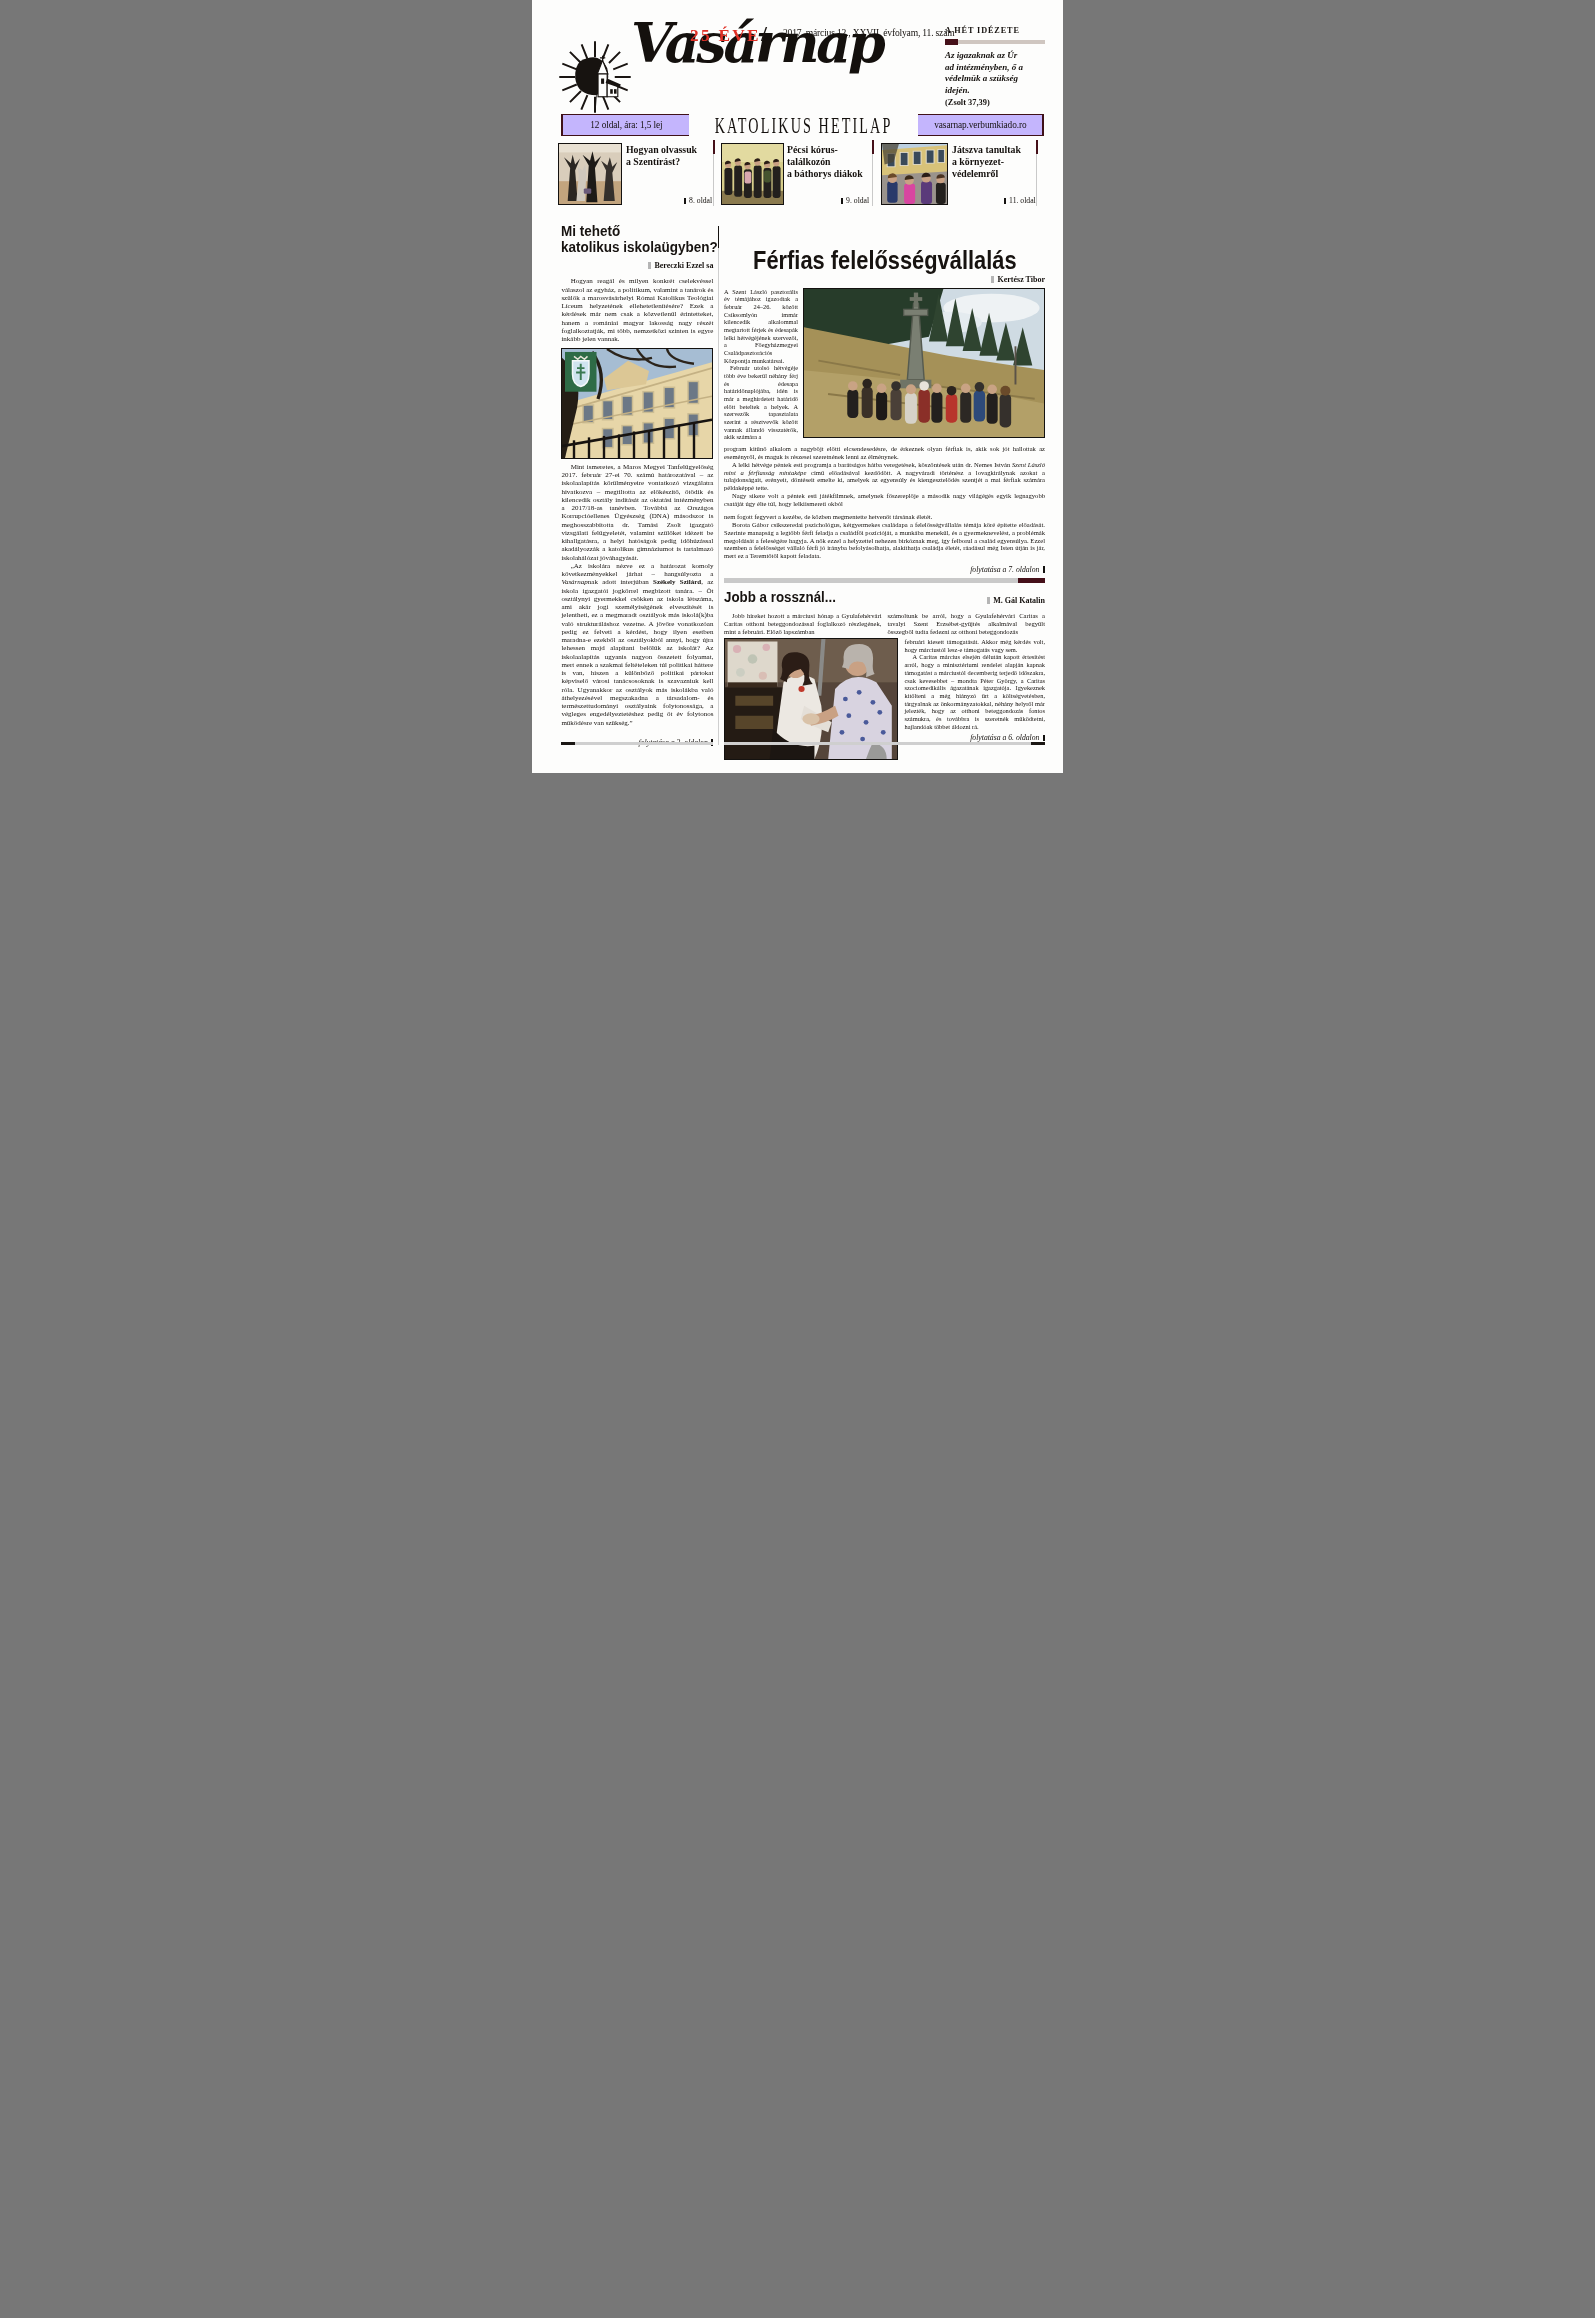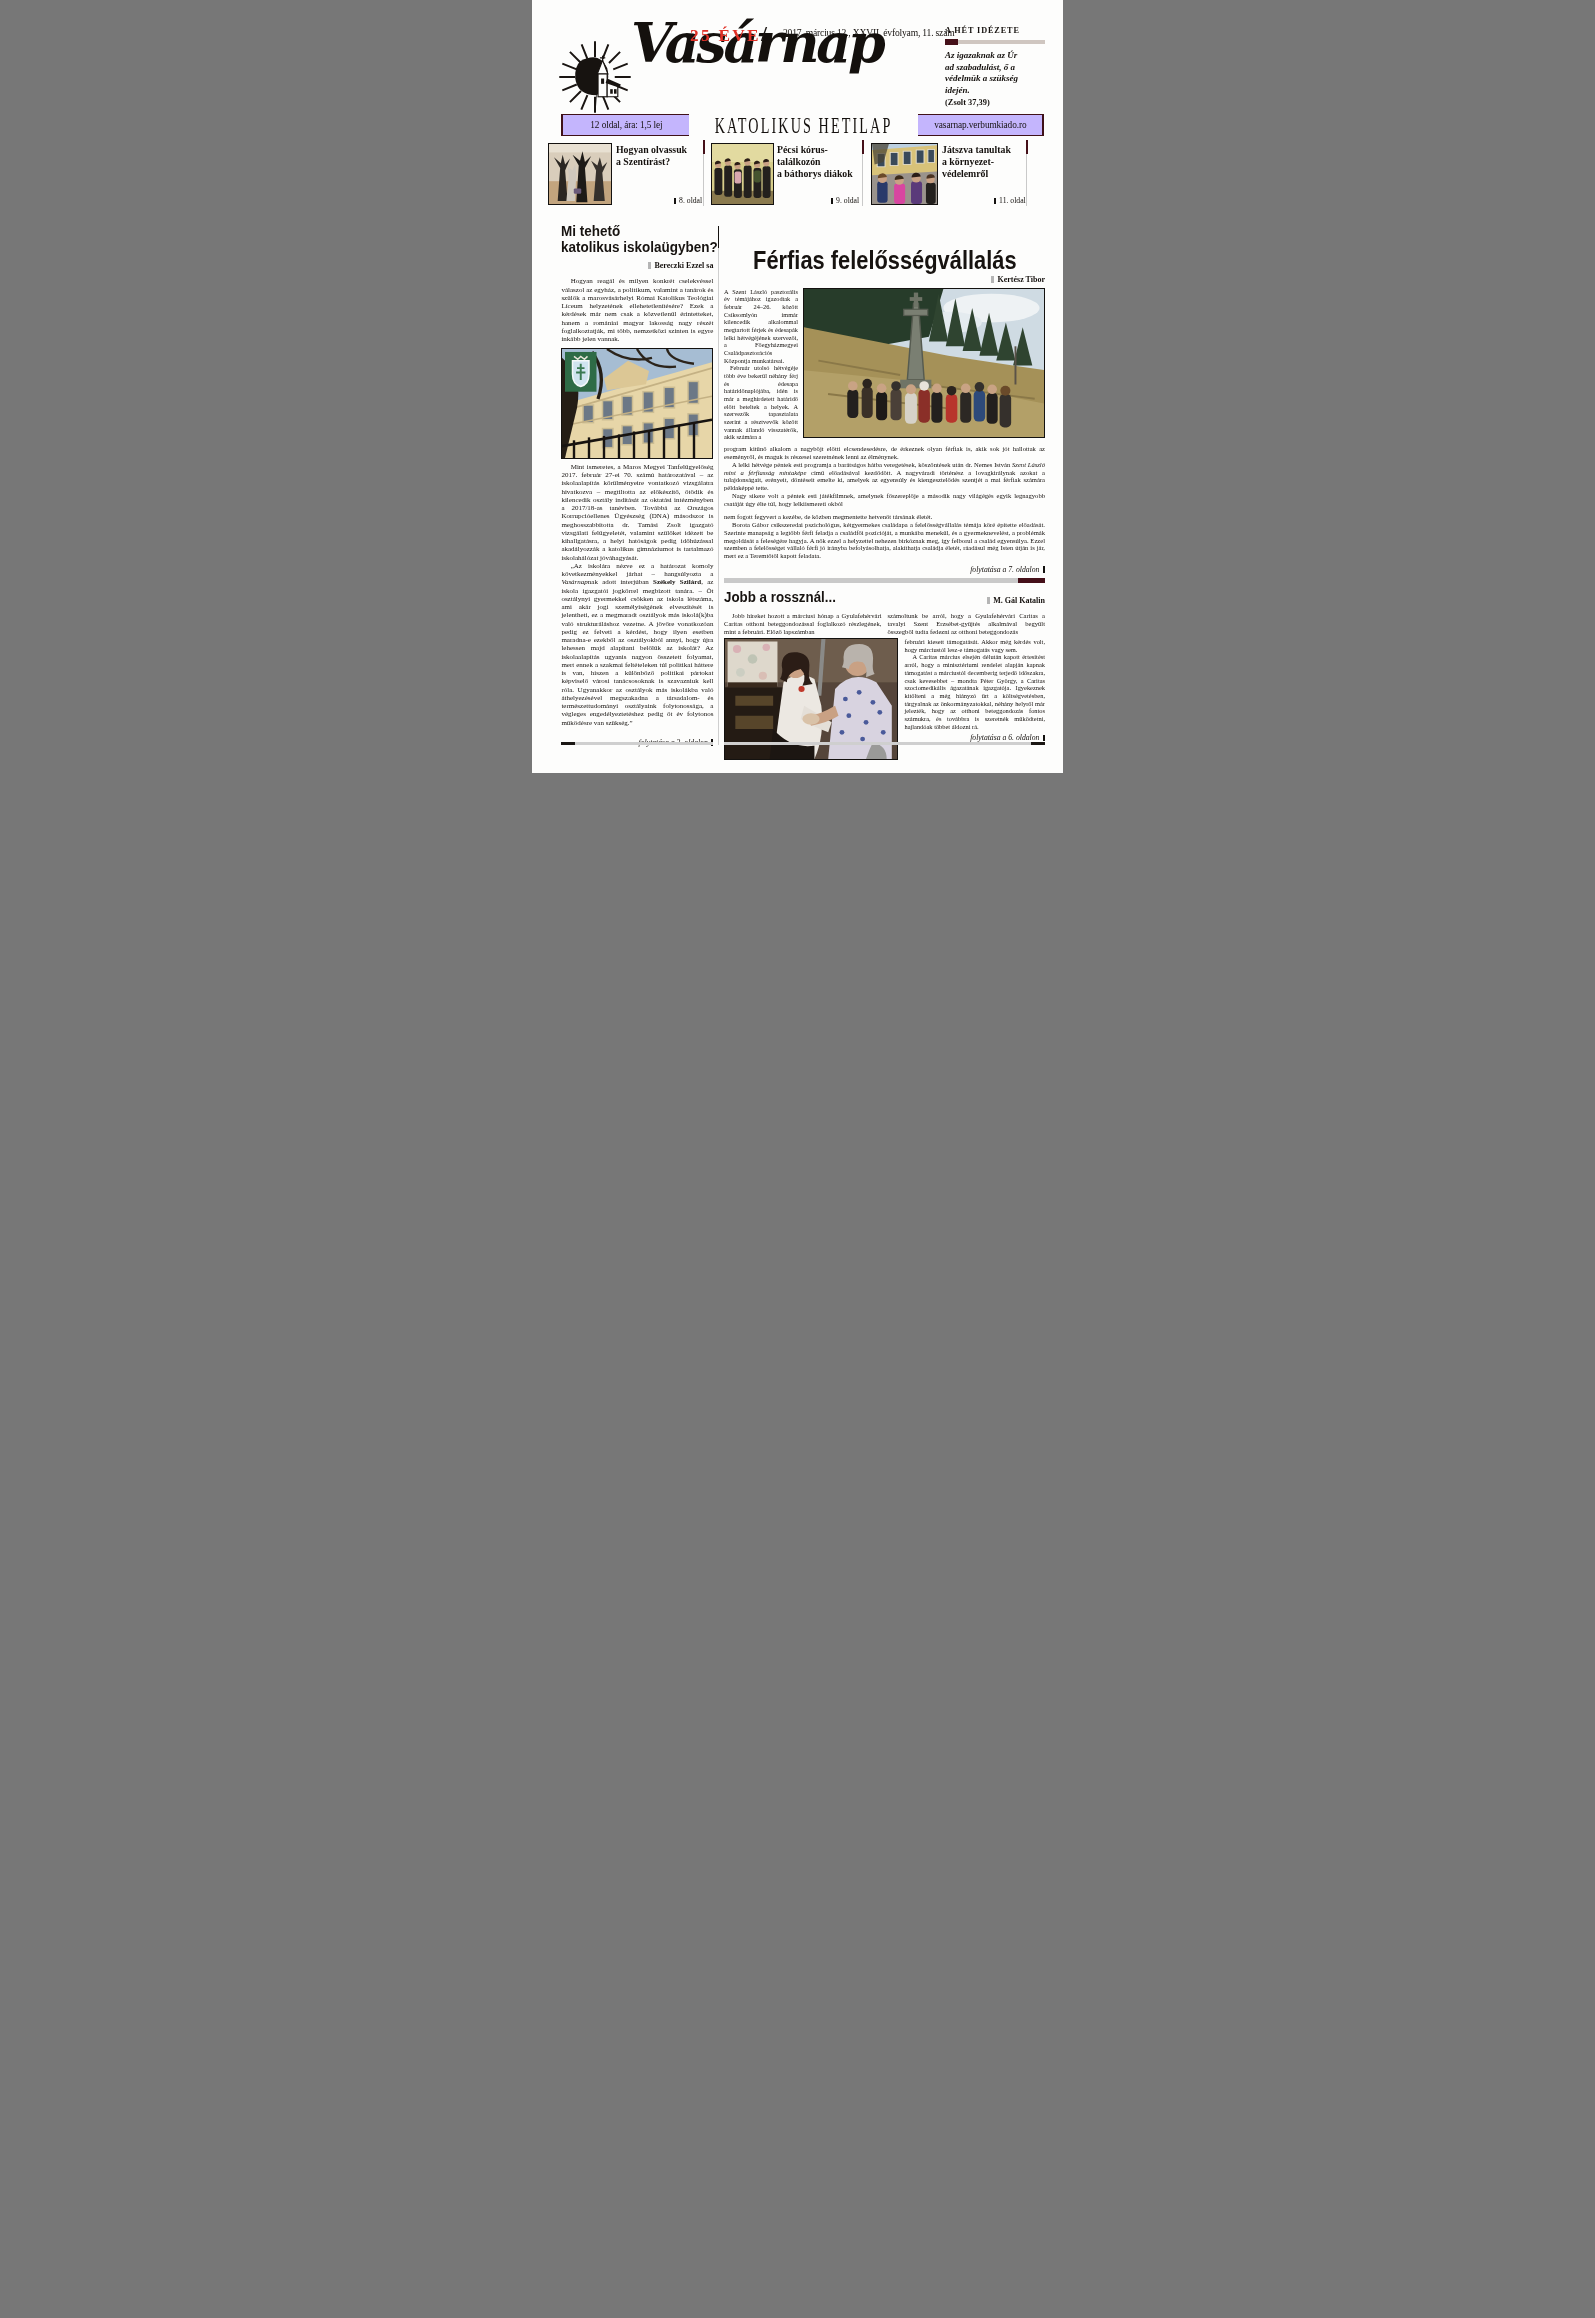--- a/index.html
+++ b/index.html
@@ -44,21 +44,21 @@
     font-size:9.3px; letter-spacing:-0.1px; white-space:nowrap;
   }
   .price-box { left:0; width:128px; border-left:2.3px solid #3f1118; }
   .site-box  { right:0; width:126px; border-right:2.3px solid #3f1118; }
   .katolikus { position:absolute; left:132px; width:220px; top:-1.9px; text-align:center; }
   .katolikus span {
     display:inline-block; font-size:15.4px; letter-spacing:2.3px; white-space:nowrap;
     transform:scale(0.92,1.5); transform-origin:center top; font-weight:500;
   }
   
-  .teasers { position:absolute; left:13px; top:140px; width:483px; height:66px; }
+  .teasers { position:absolute; left:23px; top:140px; width:483px; height:66px; }
   .tphoto { position:absolute; top:2.8px; height:62px; border:0.9px solid #141210; }
   .tphoto svg { display:block; width:100%; height:100%; }
   .ttext { position:absolute; top:3.7px; font-size:9.8px; font-weight:bold; line-height:1.22; }
   .ttext span { display:block; white-space:nowrap; }
   .tpage { position:absolute; bottom:0.9px; font-size:7.7px; white-space:nowrap; }
   .sq { display:inline-block; width:2.3px; height:6.5px; background:#141210; margin-right:2.8px; vertical-align:-0.9px; }
   .tdivider { position:absolute; top:0; width:1.4px; height:66px; background:#c9c9c9; }
   .tdivider::before { content:""; position:absolute; left:-0.5px; top:0; width:2.3px; height:14px; background:#451019; }
   
   .vdivider { position:absolute; left:186px; top:226px; width:0.9px; height:519px; background:#cfcfcf; }
@@ -143,21 +143,21 @@
   <div class="issue-line">2017. március 12., XXVII. évfolyam, 11. szám</div>
 
   <div class="quote-block">
     <div class="quote-heading">A HÉT IDÉZETE</div>
     <div class="quote-bar">
       <div class="maroon"></div>
       <div class="gray"></div>
     </div>
     <div class="quote-text">
       <span>Az igazaknak az Úr</span>
-      <span>ad szabadulást, ő a</span>
+      <span>ad intézményben, ő a</span>
       <span>védelmük a szükség</span>
       <span>idején.</span>
     </div>
     <div class="quote-source">(Zsolt 37,39)</div>
   </div>
 
   <div class="banner">
     <div class="tan-box price-box">12 oldal, ára: 1,5 lej</div>
     <div class="katolikus"><span>KATOLIKUS HETILAP</span></div>
     <div class="tan-box site-box">vasarnap.verbumkiado.ro</div>

